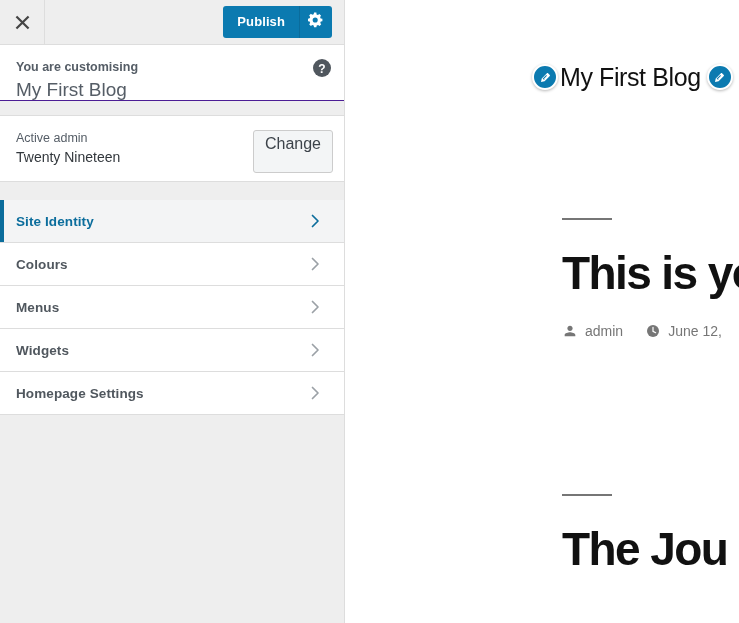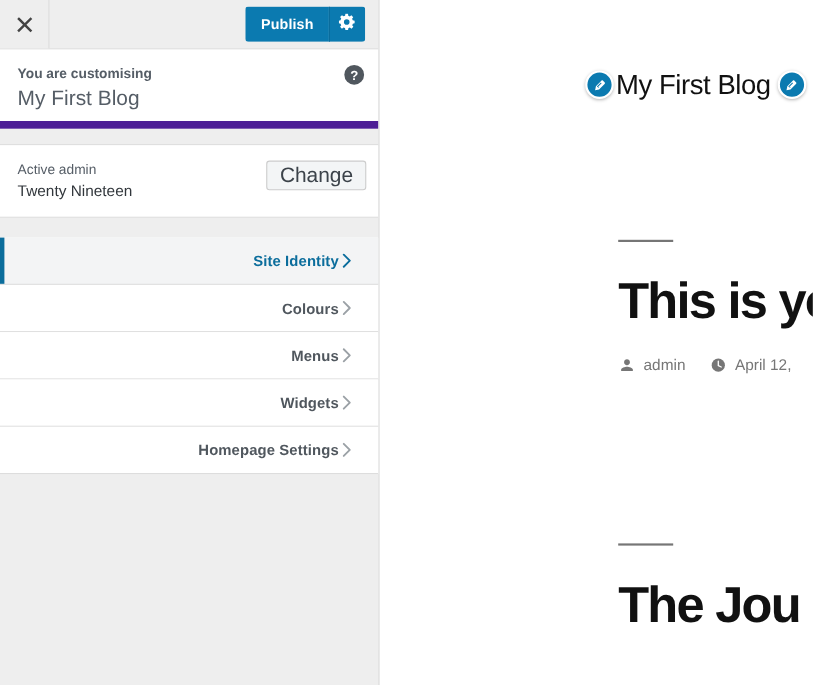--- a/index.html
+++ b/index.html
@@ -89,24 +89,24 @@
     display: flex;
     align-items: center;
     justify-content: center;
     cursor: pointer;
   }
 
   
   .customising-panel {
     position: relative;
     background: #ffffff;
-    border-bottom: 7px solid #4c1d95;
+    border-bottom: 1px solid #4c1d95;
     padding: 14px 16px 18px 16px;
     box-sizing: border-box;
-    height: 72px;
+    height: 56px;
   }
   .customising-label {
     font-size: 12.5px;
     color: #555d66;
     line-height: 16px;
     font-weight: bold;
   }
   .customising-title {
     font-size: 19px;
     color: #555d66;
@@ -156,22 +156,22 @@
     margin-top: 1px;
   }
   .change-btn {
     position: absolute;
     right: 11px;
     top: 14px;
     background: #f3f5f6;
     border: 1px solid #cccccc;
     border-radius: 3px;
     color: #3c434a;
-    font-size: 19px;
-    padding: 5px 11px 4px 11px;
+    font-size: 16px;
+    padding: 5px 11px 20px 11px;
     cursor: pointer;
     font-family: "Liberation Sans", sans-serif;
     line-height: 16px;
   }
 
   .spacer2 {
     height: 18px;
     background: #eeeeee;
     box-sizing: border-box;
   }
@@ -202,21 +202,20 @@
     bottom: 0;
     width: 4px;
     background: #0b6d9c;
   }
   .nav-label {
     font-size: 13.5px;
     font-weight: bold;
     color: #50575e;
     flex: 1;
     letter-spacing: 0.1px;
-    text-align: right;
   }
   .nav-item.active .nav-label {
     color: #0b6d9c;
   }
   .nav-chevron {
     width: 14px;
     height: 14px;
     flex: none;
     margin-right: 6px;
   }
@@ -293,21 +292,21 @@
     cursor: pointer;
   }
   .post-meta {
     display: flex;
     align-items: center;
     margin-top: 22px;
     white-space: nowrap;
   }
   .meta-item {
     display: flex;
-    align-items: flex-end;
+    align-items: center;
     margin-right: 22px;
   }
   .meta-icon {
     width: 16px;
     height: 16px;
     margin-right: 7px;
     flex: none;
   }
   .meta-icon svg { display:block; }
   .meta-text {
@@ -440,21 +439,21 @@
           </span>
           <span class="meta-text link">admin</span>
         </div>
         <div class="meta-item">
           <span class="meta-icon">
             <svg width="16" height="16" viewBox="0 0 24 24">
               <circle cx="12" cy="12" r="9" fill="#767676"></circle>
               <path d="M12 6.5v6l4 2" stroke="#ffffff" stroke-width="1.8" fill="none" stroke-linecap="round"></path>
             </svg>
           </span>
-          <span class="meta-text link">April 12,</span>
+          <span class="meta-text link">June 12,</span>
         </div>
       </div>
     </div>
 
     <div class="post" style="top:494px;">
       <div class="post-rule"></div>
       <h2 class="post-title">The Jou</h2>
     </div>
 
   </div>

